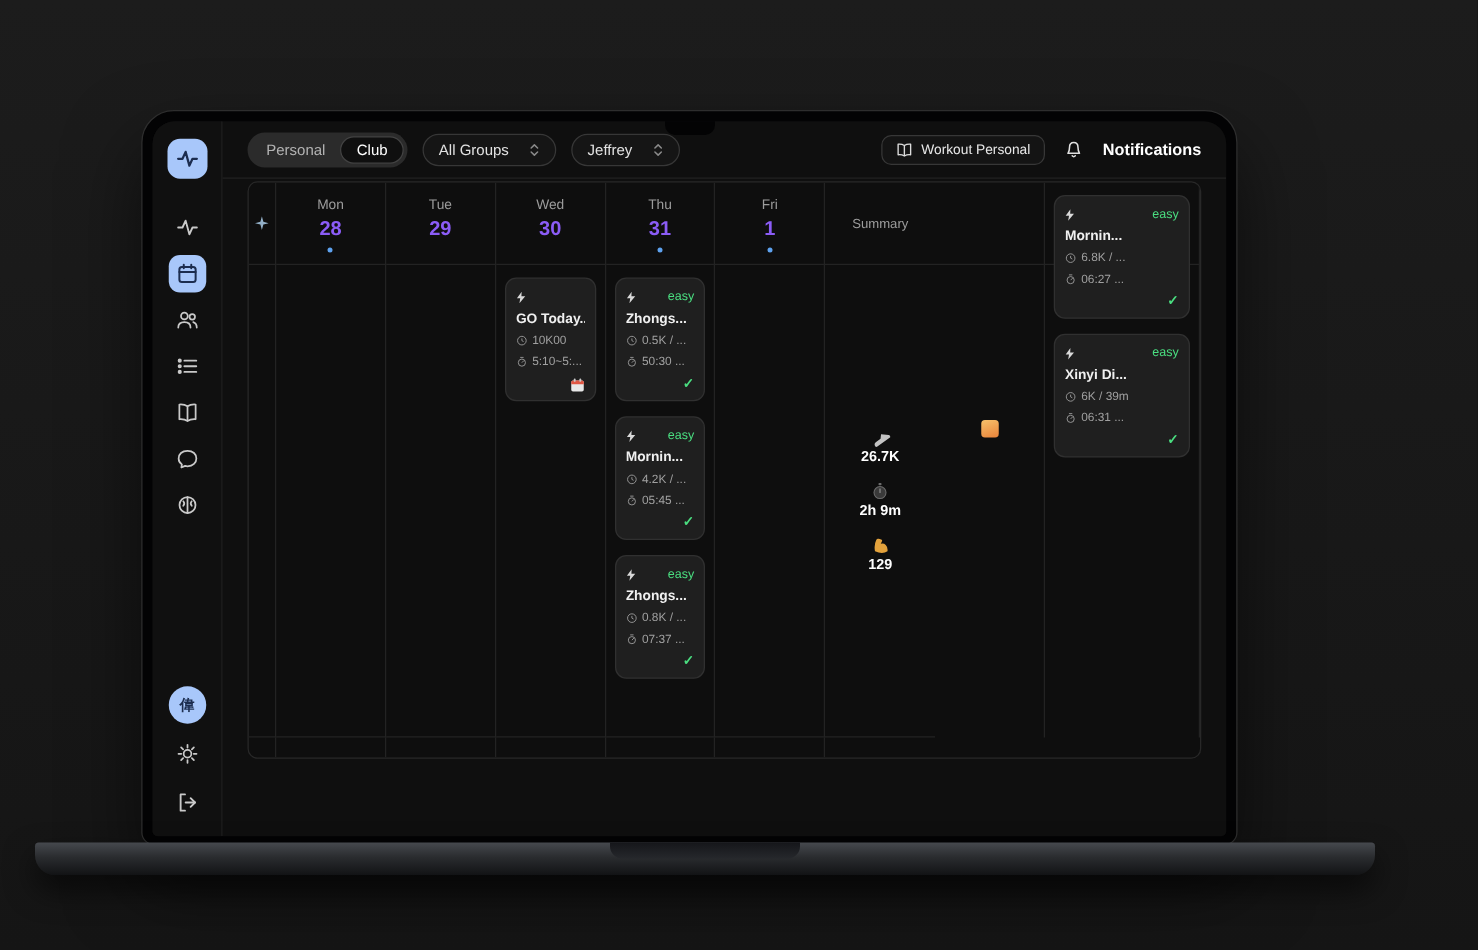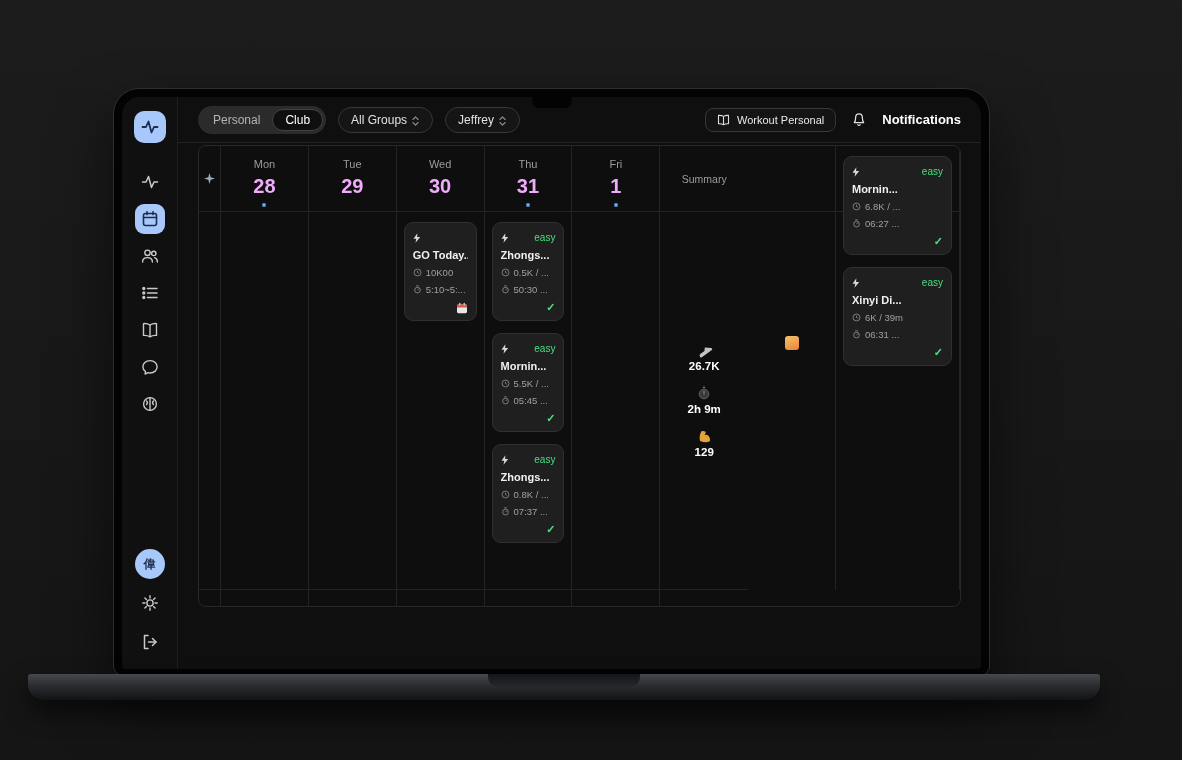--- a/index.html
+++ b/index.html
@@ -38,21 +38,21 @@
             font-size:12px; font-weight:700; display:flex; align-items:center; justify-content:center; cursor:pointer; }
 
   
   .main { flex:1; display:flex; flex-direction:column; min-width:0; }
 
   .topbar { height:46px; flex:0 0 46px; border-bottom:1px solid #222; display:flex;
             align-items:center; padding:0 20px; gap:12px; }
   .seg { display:flex; align-items:center; background:#2b2b2b; border-radius:17px; padding:3px; }
   .seg-item { padding:4px 12px; font-size:12px; color:#b3b3b3; border-radius:14px; cursor:pointer; }
   .seg-item.active { background:#0f0f0f; color:#fff; border:1px solid #424242; padding:3px 12px; }
-  .dropdown { display:flex; align-items:flex-end; gap:4px; border:1px solid #373737; border-radius:17px;
+  .dropdown { display:flex; align-items:center; gap:16px; border:1px solid #373737; border-radius:17px;
               padding:5px 12px; font-size:12px; color:#e2e2e2; background:#151515; cursor:pointer; }
   .top-right { margin-left:auto; display:flex; align-items:center; gap:15px; }
   .wl-btn { display:flex; align-items:center; gap:7px; border:1px solid #373737; border-radius:8px;
             padding:5px 11px; font-size:11px; color:#e8e8e8; background:#141414; cursor:pointer; }
   .notif-label { font-size:13px; font-weight:700; color:#fff; cursor:pointer; }
   .iconbtn { display:flex; align-items:center; justify-content:center; cursor:pointer; }
 
   .cal-header { display:flex; align-items:center; padding:16px 20px 12px; }
   .page-title { font-size:19px; font-weight:700; color:#fafafa; letter-spacing:.2px; }
   .today-btn { margin-left:14px; border:1px solid #3a3a3a; border-radius:8px; padding:4px 12px;
@@ -68,21 +68,21 @@
   .cal-grid { margin:2px 20px 0; border:1px solid #282828; border-radius:8px; overflow:hidden;
               display:grid; grid-template-columns:22px repeat(7,1fr) 124px;
               grid-template-rows:66px 378px 16px; background:#0e0e0e; }
   .cell { border-right:1px solid #232323; min-width:0; }
   .cell.lastcol { border-right:none; }
   .cell.hrow { border-bottom:1px solid #232323; }
   .cell.brow { border-bottom:1px solid #232323; }
 
   .dh { display:flex; flex-direction:column; align-items:center; padding-top:12px; gap:5px; cursor:pointer; }
   .dname { font-size:11px; color:#9c9c9c; }
-  .dnum { font-size:20px; font-weight:700; color:#f0abfc; }
+  .dnum { font-size:16px; font-weight:700; color:#8b5cf6; }
   .ddot { width:4px; height:4px; border-radius:50%; background:#5ea2ef; }
   .corner { display:flex; align-items:center; justify-content:center; }
   .sumhead { display:flex; align-items:center; justify-content:center; }
   .sum-label { font-size:10.5px; color:#9c9c9c; }
 
   .daybody { padding:10px 7px; display:flex; flex-direction:column; gap:12px; }
   .event-card { background:#1f1f1f; border:1px solid #303030; border-radius:9px;
                 padding:9px 8px 6px; display:flex; flex-direction:column; gap:6px; cursor:pointer; }
   .ec-top { display:flex; align-items:center; justify-content:space-between; height:11px; }
   .ec-tag { font-size:10px; color:#4ade80; }
@@ -456,21 +456,21 @@
                 <span class="ec-tag">easy</span>
               </div>
               <div class="ec-title">Mornin...</div>
               <div class="ec-stat">
                   <span>
                     <svg width="9" height="9" viewBox="0 0 12 12" fill="none" stroke="#9a9a9a">
                       <circle cx="6" cy="6" r="4.6"></circle>
                       <path d="M6 3.6 V6 L7.8 7"></path>
                     </svg>
                   </span>
-                  <span>5.5K / ...</span>
+                  <span>4.2K / ...</span>
                 </div>
               <div class="ec-stat">
                   <span>
                     <svg width="9" height="9" viewBox="0 0 12 12" fill="none" stroke="#9a9a9a">
                       <circle cx="6" cy="6.8" r="3.8"></circle>
                       <path d="M6 6.8 L8.2 4.6"></path>
                       <path d="M4.2 1.2 H7.8"></path>
                     </svg>
                   </span>
                   <span>05:45 ...</span>

